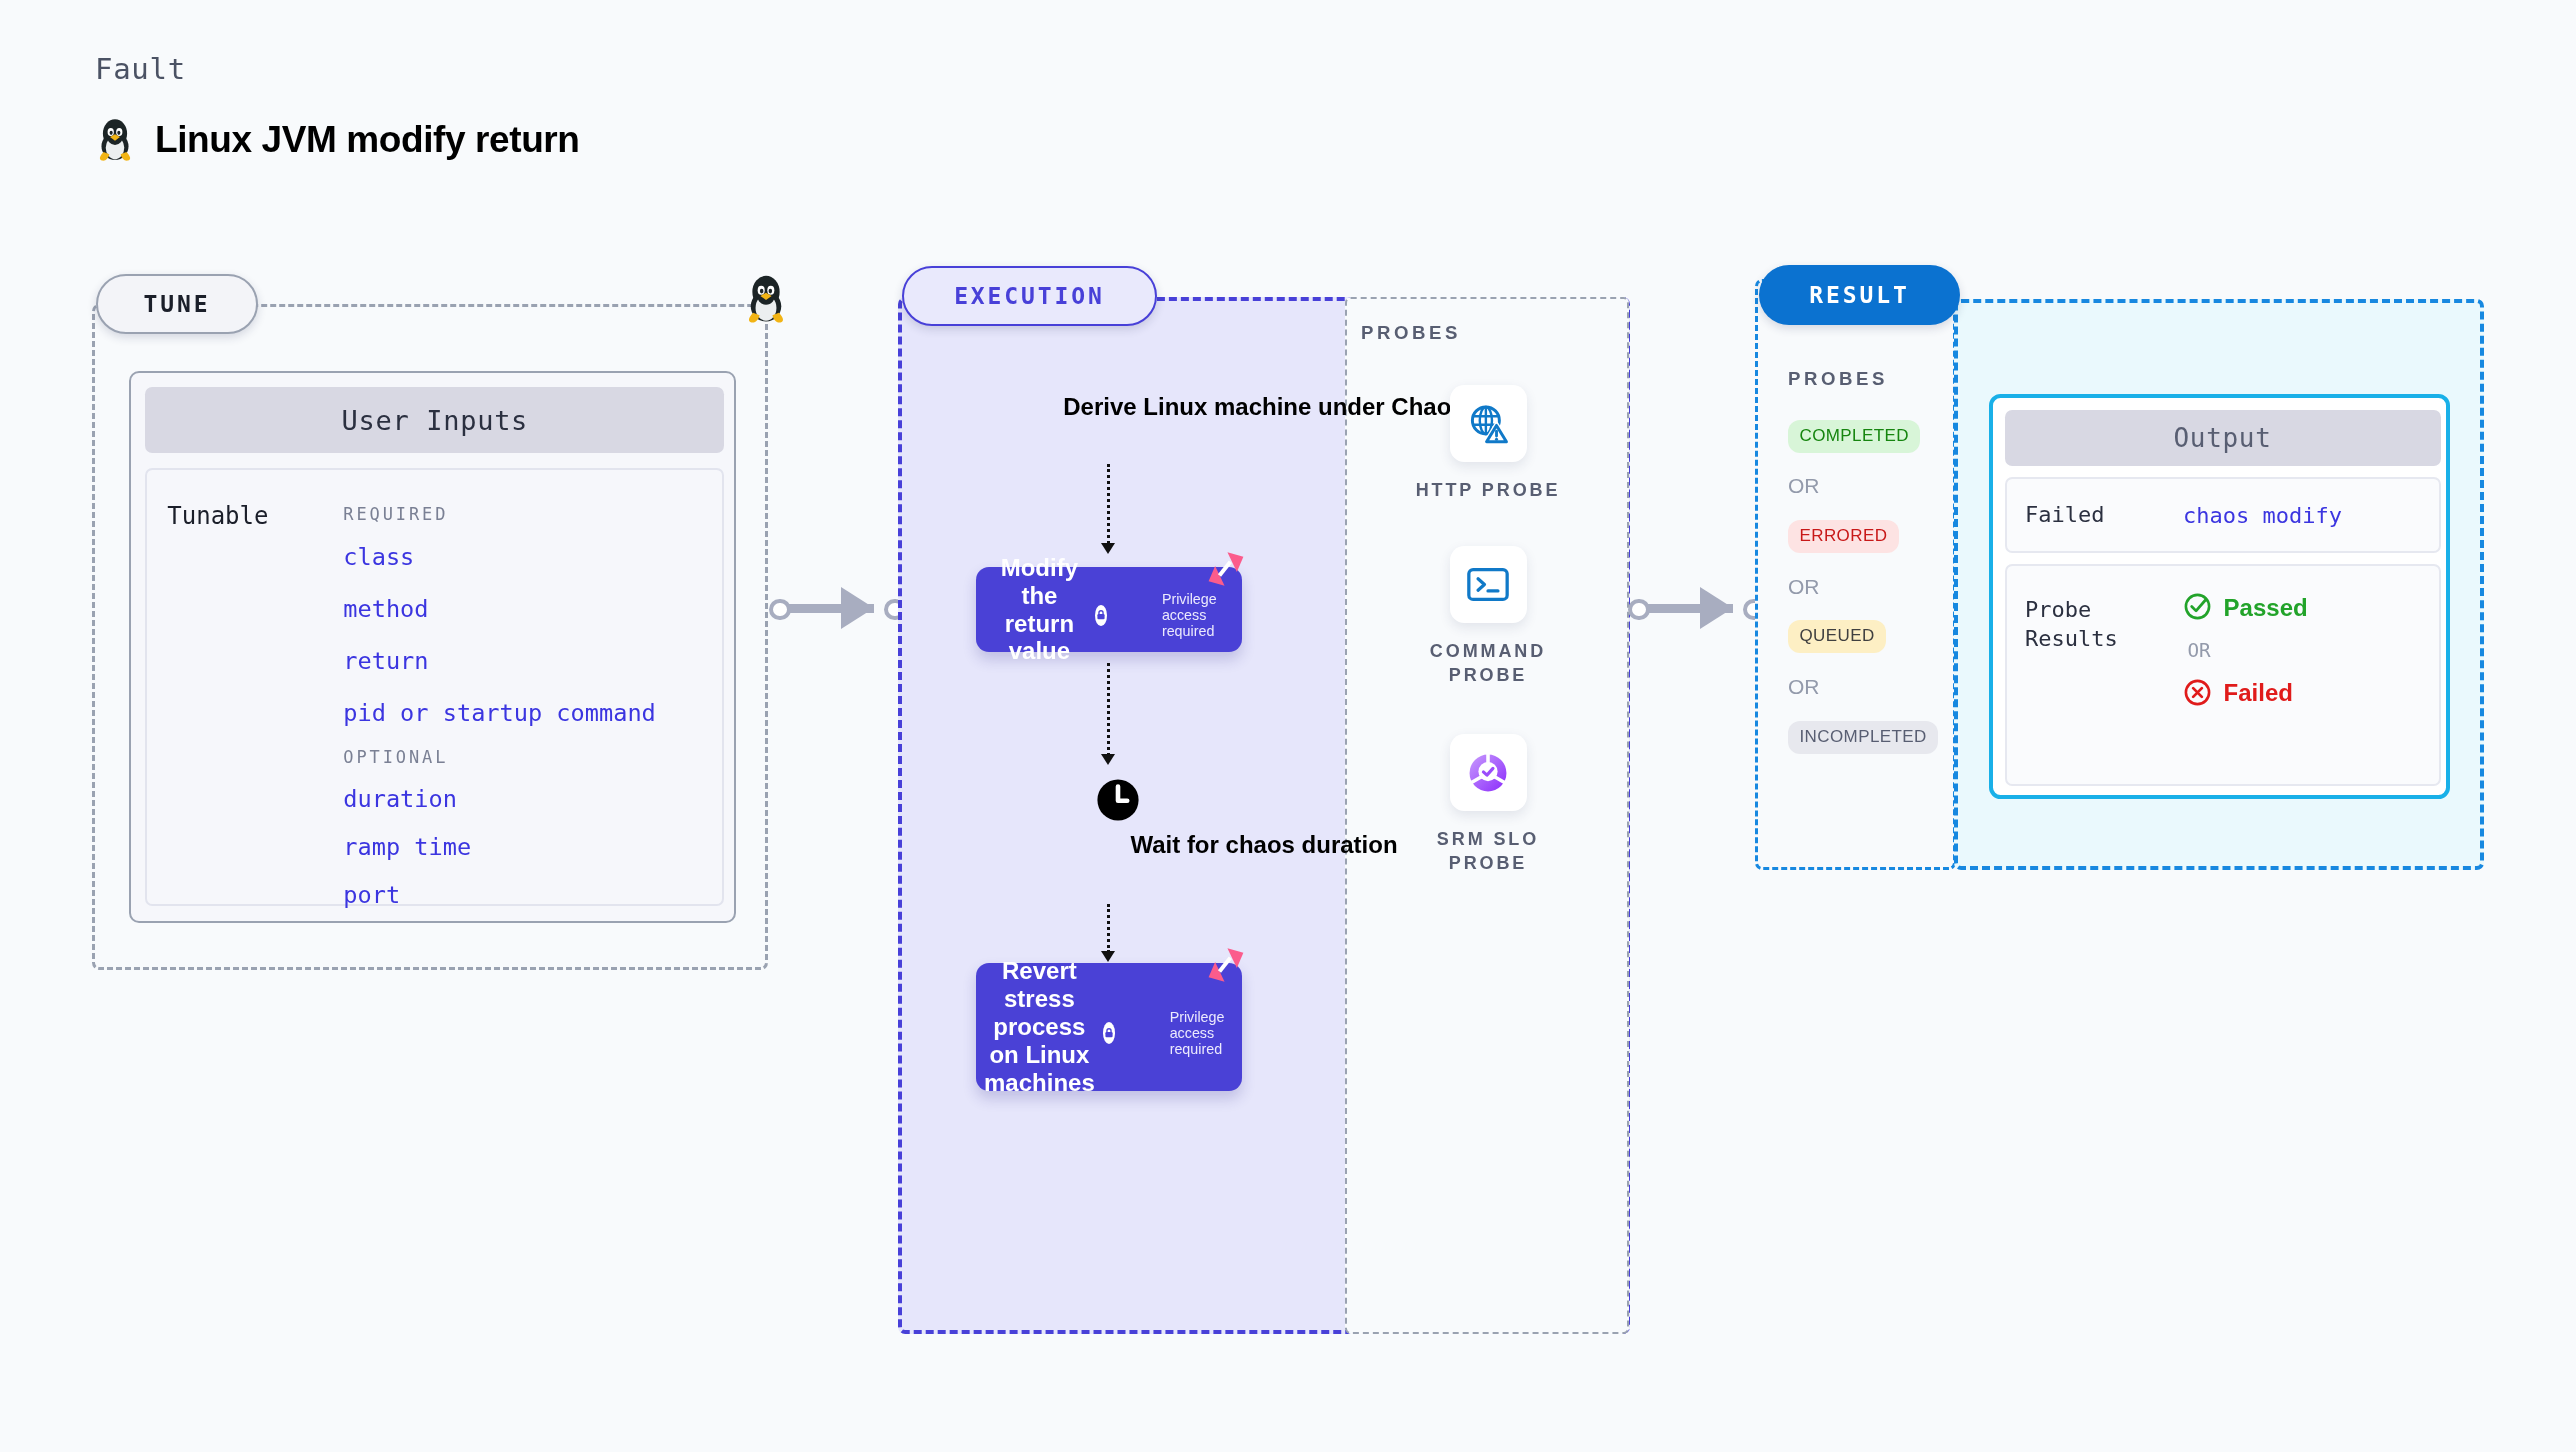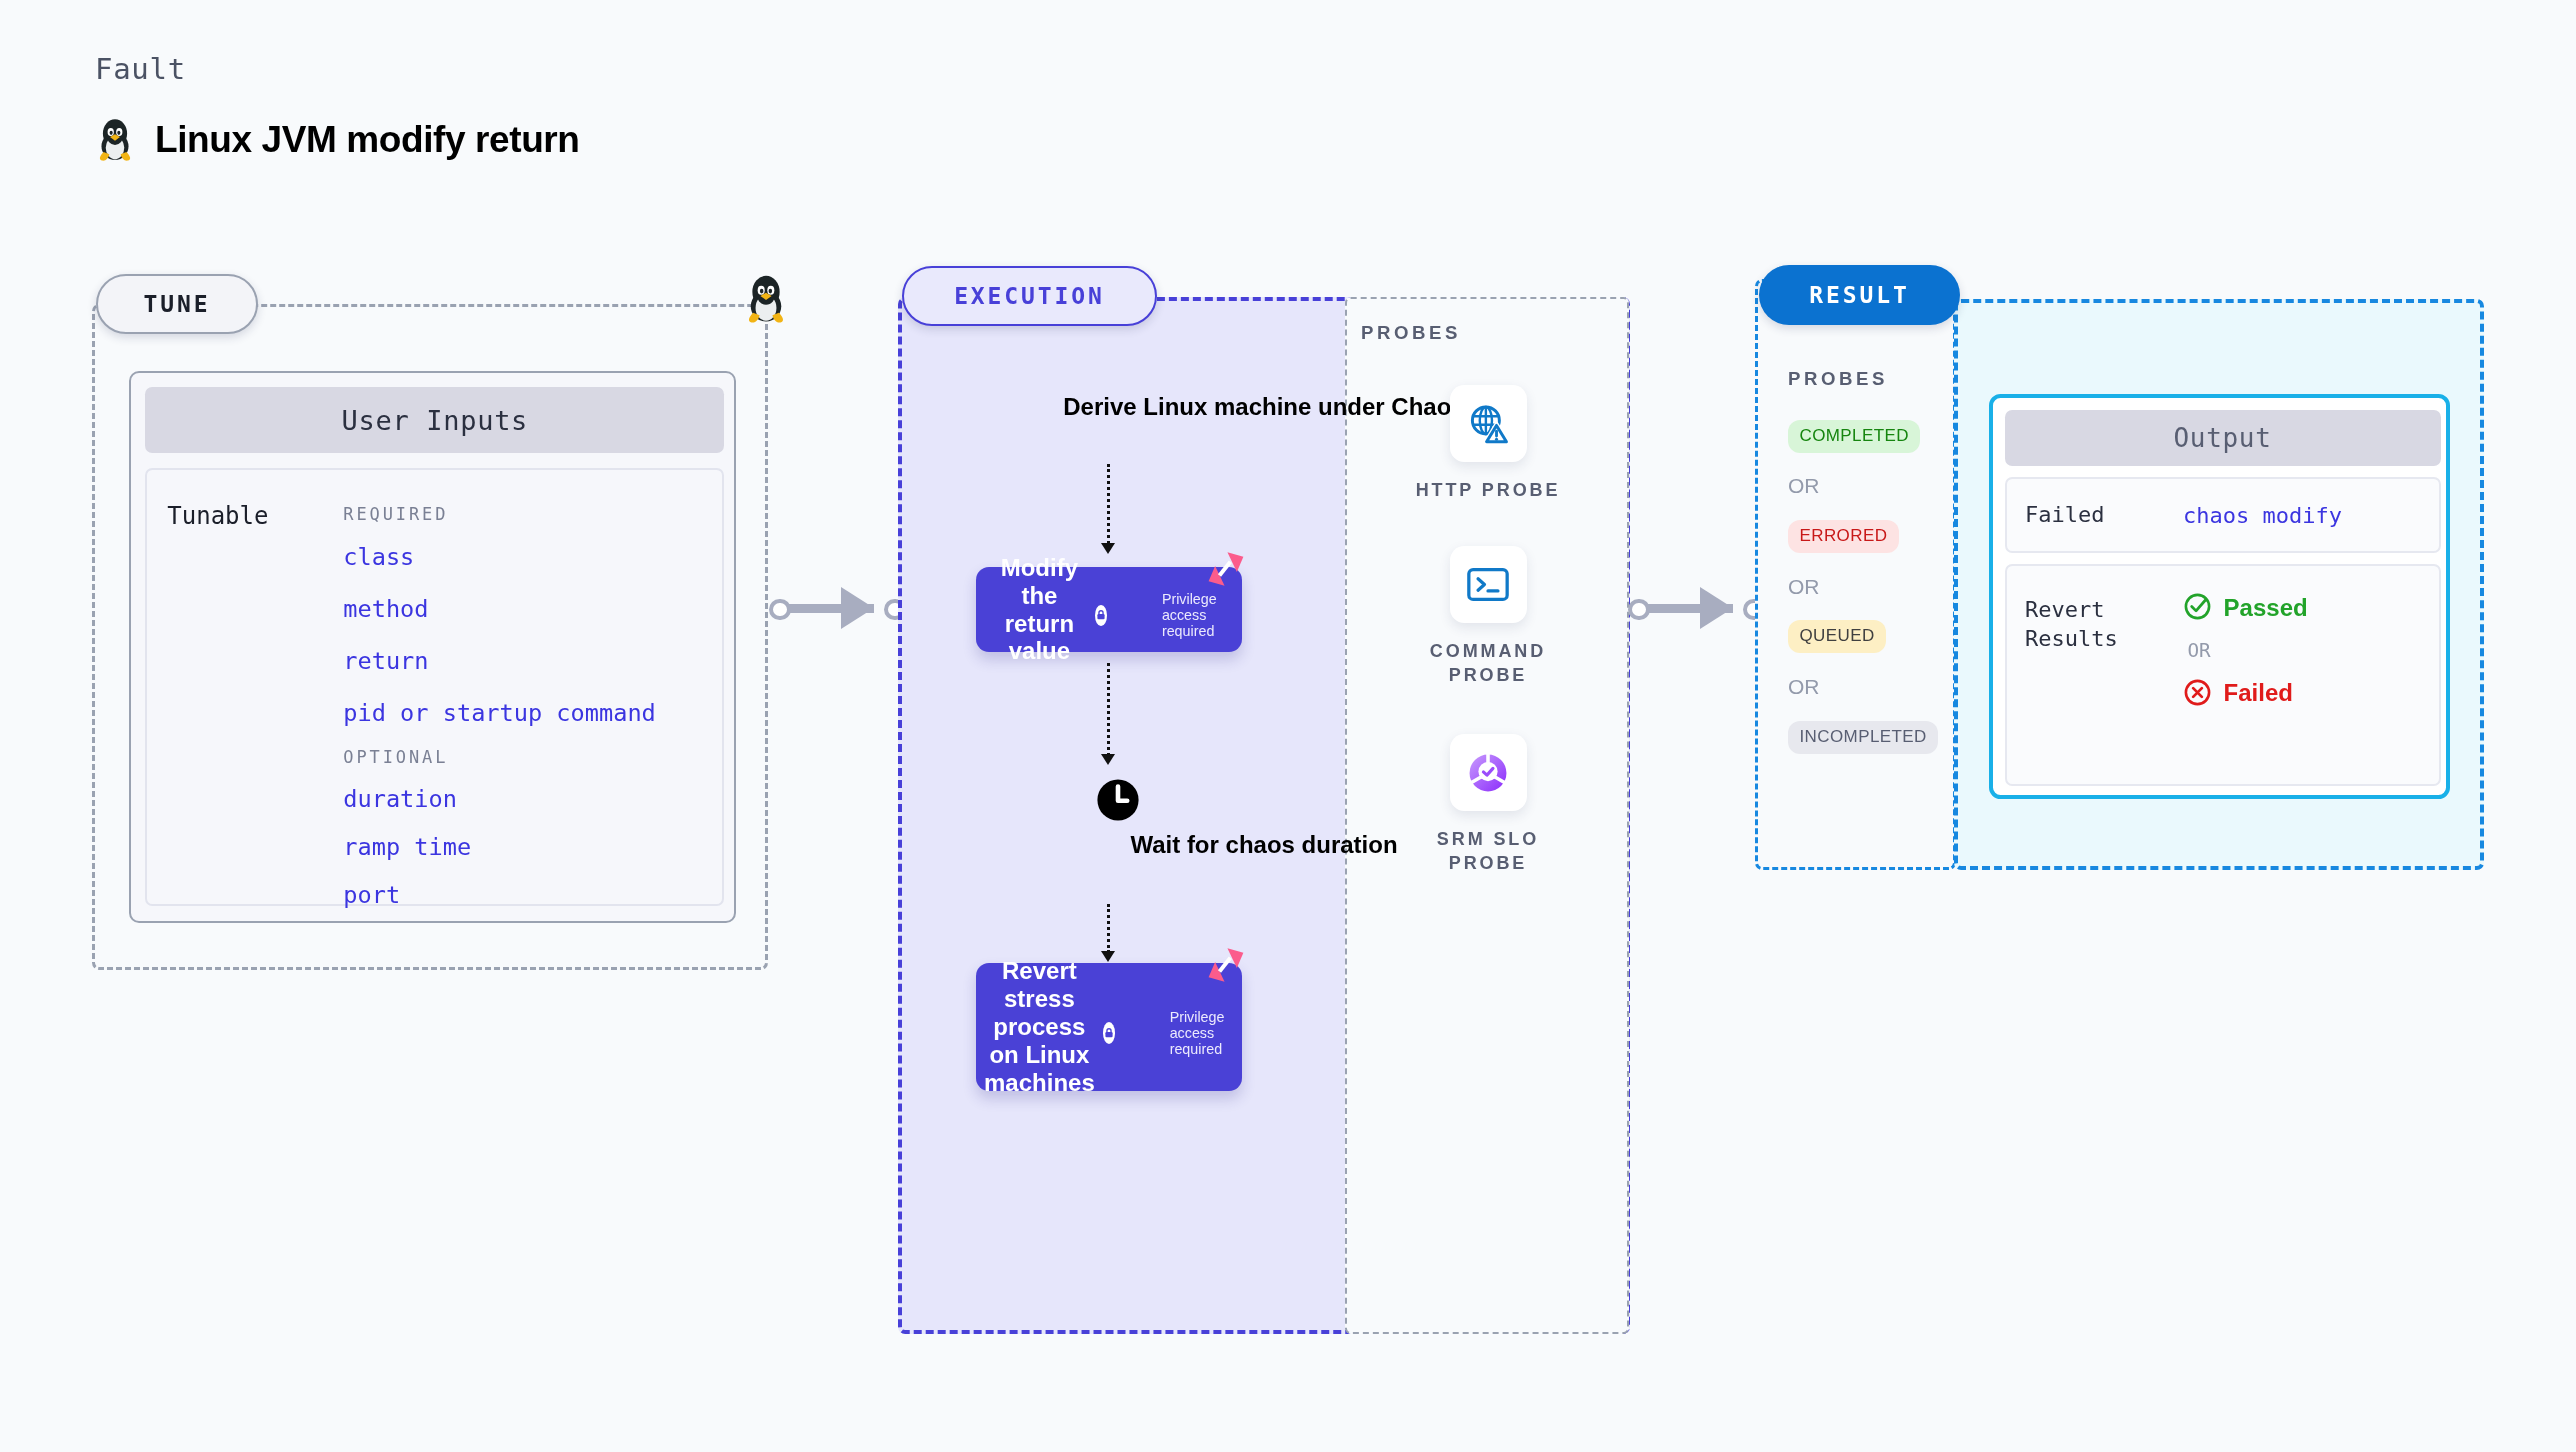--- a/index.html
+++ b/index.html
@@ -427,21 +427,21 @@
 
 <div id="output-card">
   <div id="output-header">Output</div>
 
   <div id="metrics-row">
     <div class="out-key">Failed</div>
     <div class="out-val-link">chaos modify</div>
   </div>
 
   <div id="probe-results-row">
-    <div class="out-key" style="padding-top:30px;">Revert Results</div>
+    <div class="out-key" style="padding-top:30px;">Probe Results</div>
     <div class="pr-col">
       <div class="pr-line">
         <span>
           <svg width="29" height="29" viewBox="0 0 40 40">
             <circle cx="20" cy="20" r="16" fill="none" stroke="#22a32a" stroke-width="3.6"></circle>
             <path d="M12 20 L18 26 L31 11" fill="none" stroke="#22a32a" stroke-width="3.8" stroke-linecap="round" stroke-linejoin="round"></path>
           </svg>
         </span>
         <span class="pr-text" style="color:#22a32a;">Passed</span>
       </div>

